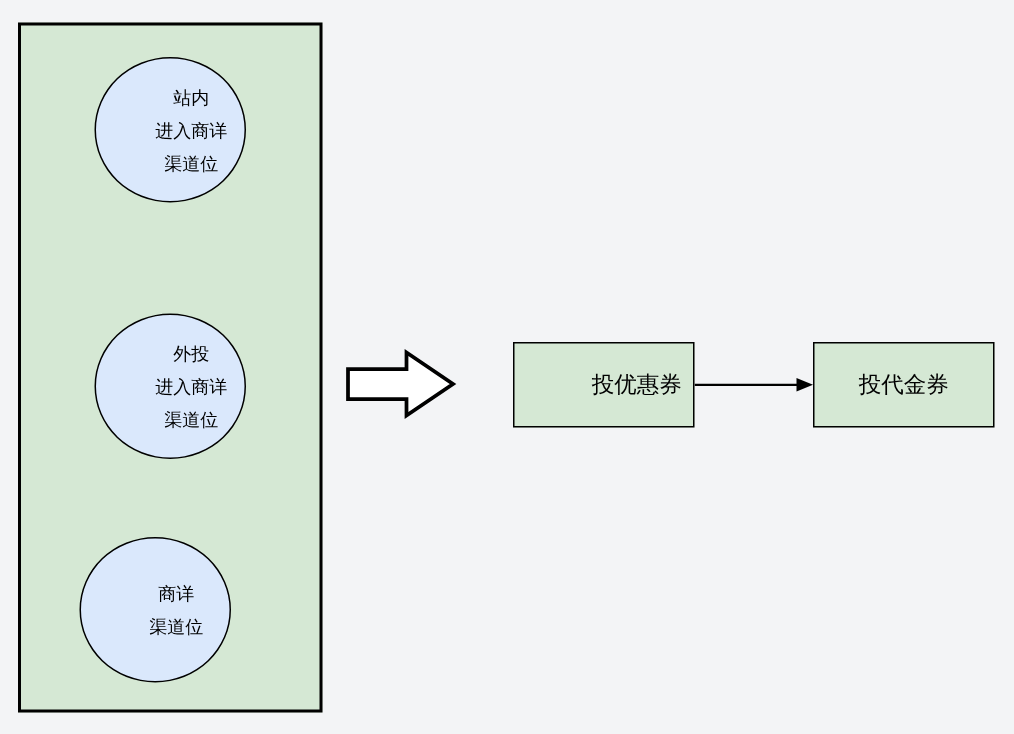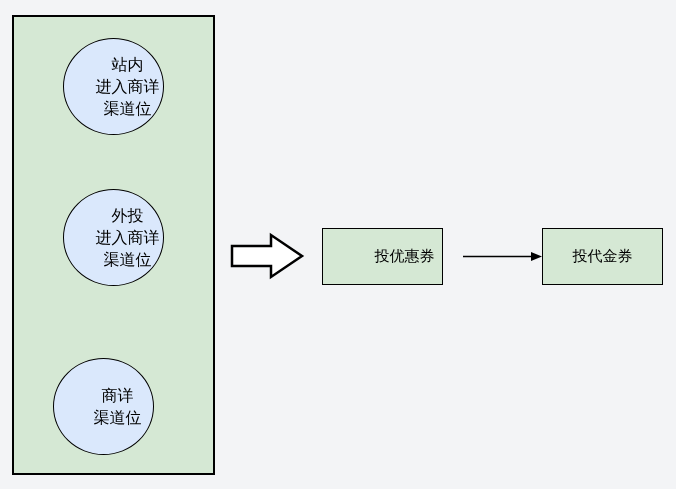--- a/index.html
+++ b/index.html
@@ -40,27 +40,27 @@
     border-radius: 50%;
     background: var(--circle-fill);
     border: 1.5px solid var(--stroke);
     display: flex;
     align-items: center;
     justify-content: center;
     text-align: center;
   }
   .node-circle .node-label {
     white-space: pre-line;
-    font-size: 16px;
+    font-size: 12px;
     line-height: 22px;
     color: var(--text);
     margin-left: 28px;
   }
   .circle-1 { left: 49px; top: 21px; }
-  .circle-2 { left: 49px; top: 172px; }
+  .circle-2 { left: 49px; top: 192px; }
   .circle-3 { left: 39px; top: 341px; }
 
   .big-arrow-svg {
     position: absolute;
     left: 229px;
     top: 232px;
     width: 76px;
     height: 48px;
   }
   .node-box {
@@ -71,21 +71,21 @@
     background: var(--box-fill);
     border: 1.5px solid var(--stroke);
     display: flex;
     align-items: center;
     justify-content: center;
   }
   .node-box .node-label {
     font-size: 15px;
     color: var(--text);
   }
-  .box-1 { left: 322px; padding-left: 44px; }
+  .box-1 { left: 342px; padding-left: 44px; }
   .box-2 { left: 542px; }
   .connector-svg {
     position: absolute;
     left: 463px;
     top: 248px;
     width: 80px;
     height: 17px;
   }
 </style>
 </head>

